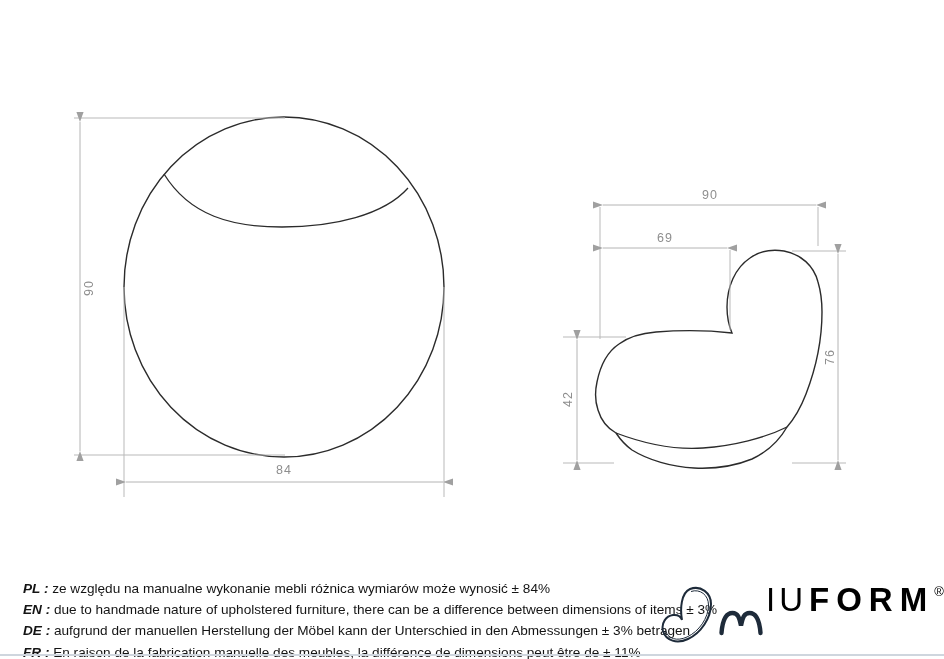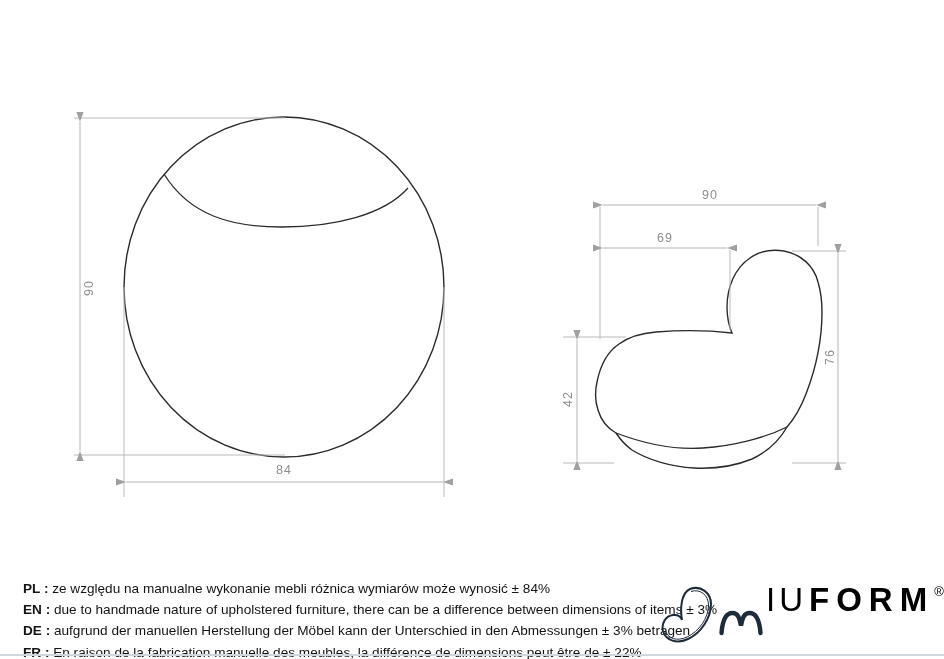--- a/index.html
+++ b/index.html
@@ -2,21 +2,21 @@
 <html><head>
 <meta charset="utf-8">
 <style>
   html,body{margin:0;padding:0;background:#fff;}
   .page{position:relative;width:944px;height:659px;background:#ffffff;overflow:hidden;
         font-family:"Liberation Sans",sans-serif;}
   .drawing{position:absolute;left:0;top:0;}
   .dim-text{font-family:"Liberation Sans",sans-serif;font-size:12.5px;letter-spacing:1px;fill:#8e8e8e;}
   .notes{position:absolute;left:23px;top:578px;}
   .note-line{font-size:13.6px;line-height:21.2px;color:#141414;white-space:nowrap;}
-  .note-line b{font-weight:bold;}
+  .note-line b{font-weight:bold;font-style:italic;}
   .divider{position:absolute;left:0;top:654px;width:944px;height:2px;background:#cfd6de;}
   .logo-bean{position:absolute;left:659px;top:585px;}
   .logo-text{position:absolute;left:766px;top:581px;color:#000000;font-size:33px;white-space:nowrap;}
   .logo-text .iu{font-weight:400;letter-spacing:4px;}
   .logo-text .form{font-weight:700;letter-spacing:7px;margin-left:2px;}
   .logo-text .reg{font-size:13px;font-weight:400;position:relative;top:-15px;letter-spacing:0;}
   .logo-m{position:absolute;left:719px;top:606px;}
 </style>
 </head>
 <body>
@@ -98,21 +98,21 @@
     <div class="note-line">
       <b>EN :</b>
       <span>due to handmade nature of upholstered furniture, there can be a difference between dimensions of items ± 3%</span>
     </div>
     <div class="note-line">
       <b>DE :</b>
       <span>aufgrund der manuellen Herstellung der Möbel kann der Unterschied in den Abmessungen ± 3% betragen</span>
     </div>
     <div class="note-line">
       <b>FR :</b>
-      <span>En raison de la fabrication manuelle des meubles, la différence de dimensions peut être de ± 22%</span>
+      <span>En raison de la fabrication manuelle des meubles, la différence de dimensions peut être de ± 11%</span>
     </div>
   </div>
 
   <svg class="logo-bean" width="56" height="60" viewBox="0 0 56 60">
     <path d="M31,4 C42,0 52,8 52,19 C52,33 42,48 29,54 C18,59 7,56 4,46
              C2,38 7,31 14,30 C19,29.5 22,32 23,35 C21,24 22,8 31,4 Z" fill="none" stroke="#1e2b3a" stroke-width="2"></path>
     <path d="M32,6.5 C41,3.5 49.5,10 49.5,20 C49.5,33 40,46.5 28,52
              C18,56.5 9,54 6.5,45.5" fill="none" stroke="#1e2b3a" stroke-width="1"></path>
   </svg>
 

